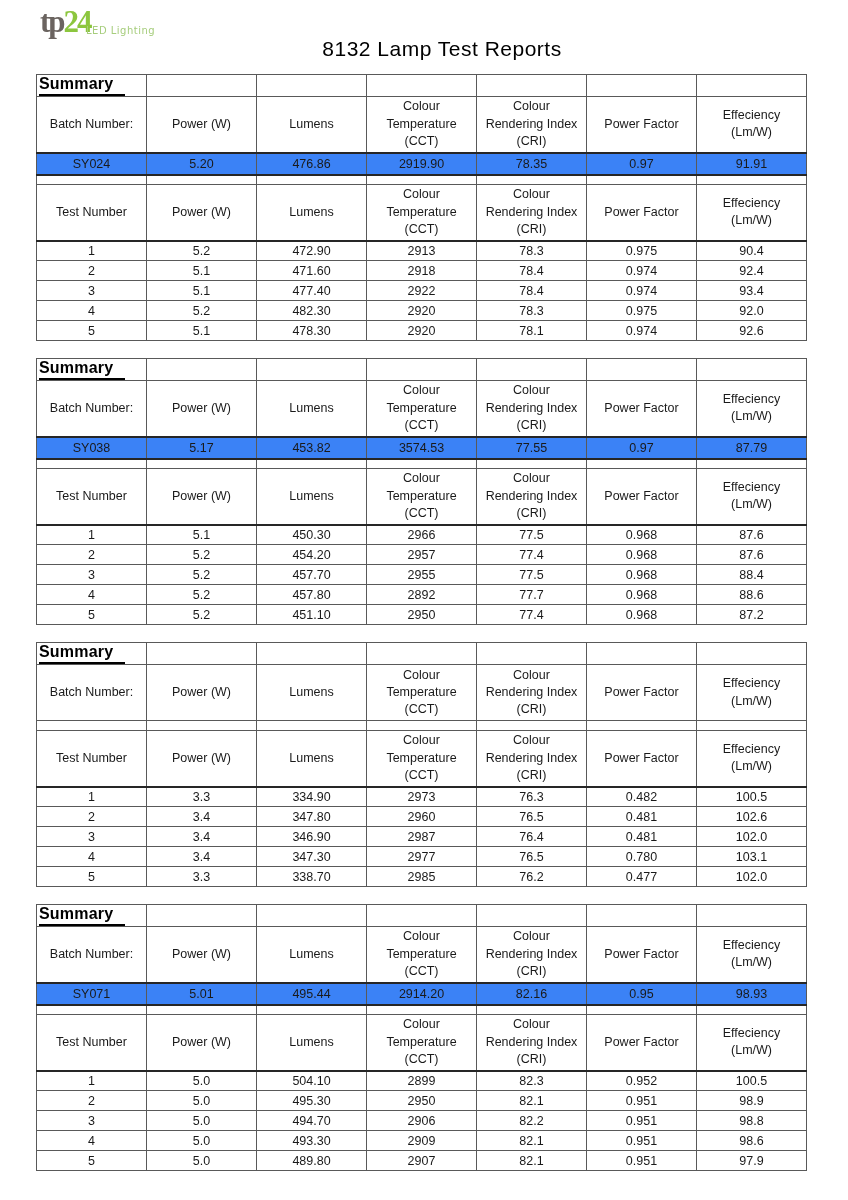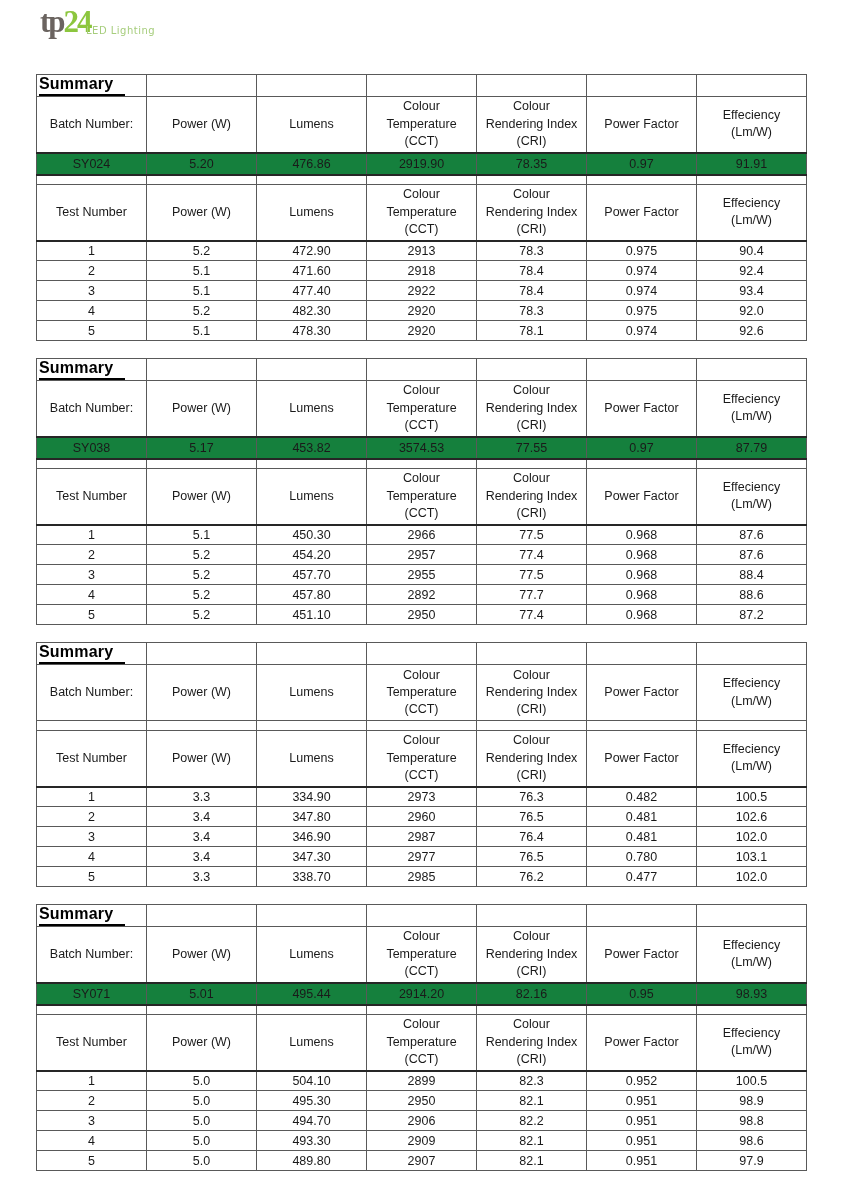--- a/index.html
+++ b/index.html
@@ -35,37 +35,38 @@
     font-size: 12.5px; padding: 0 2px; overflow: hidden;
   }
   tr.r-title td { height: 22px; }
   tr.r-title td:first-child { text-align: left; padding-left: 2px; }
   .summary-h {
     display: inline-block; font-weight: bold; font-size: 16px; color: #000;
     border-bottom: 2.5px solid #000; padding: 0 12px 1px 0; letter-spacing: 0.2px;
   }
   tr.r-head td { height: 56px; white-space: pre-line; line-height: 1.38; }
   tr.r-sum td {
-    height: 22px; background: #15803d;
+    height: 22px; background: #3b82f6;
     border-top: 2px solid #262626; border-bottom: 2px solid #262626;
   }
   tr.r-spacer td { height: 10px; }
   tr.r-head.test-head td { border-bottom: 2px solid #262626; }
   tr.r-data td { height: 20px; }
 </style>
 </head>
 <body>
 
 <div class="page">
 
   <div class="doc-header">
     <div class="logo">
       <div class="logo-main"><span class="logo-tp">tp</span><span class="logo-24">24</span></div>
       <div class="logo-tagline">LED Lighting</div>
     </div>
+    <div class="doc-title">8132 Lamp Test Reports</div>
   </div>
 
   <table class="report">
     <colgroup>
         <col>
         <col>
         <col>
         <col>
         <col>
         <col>

